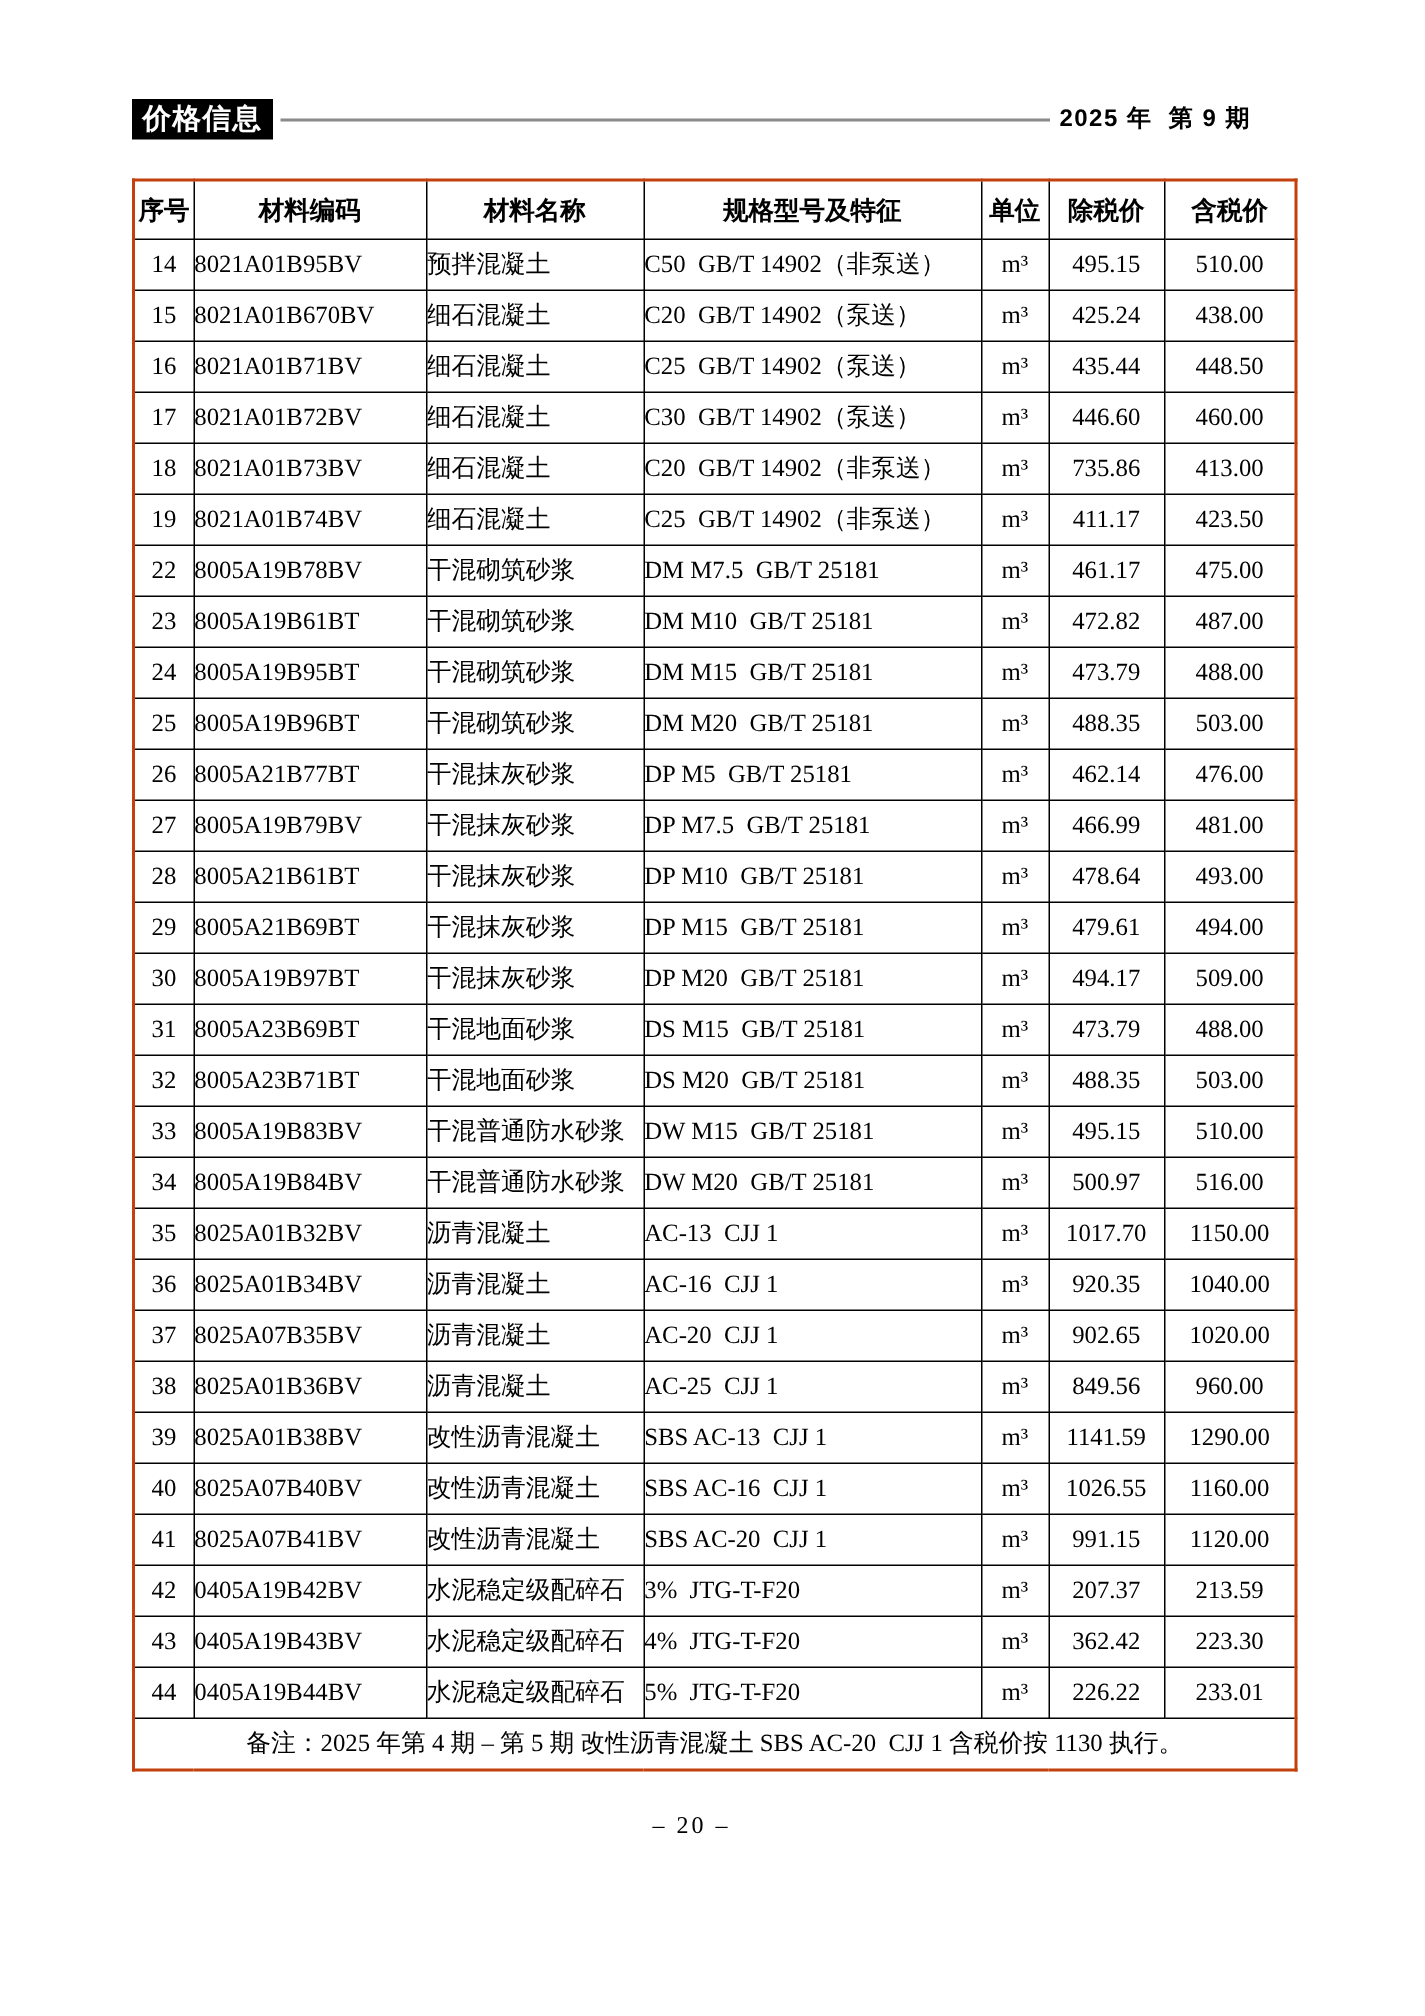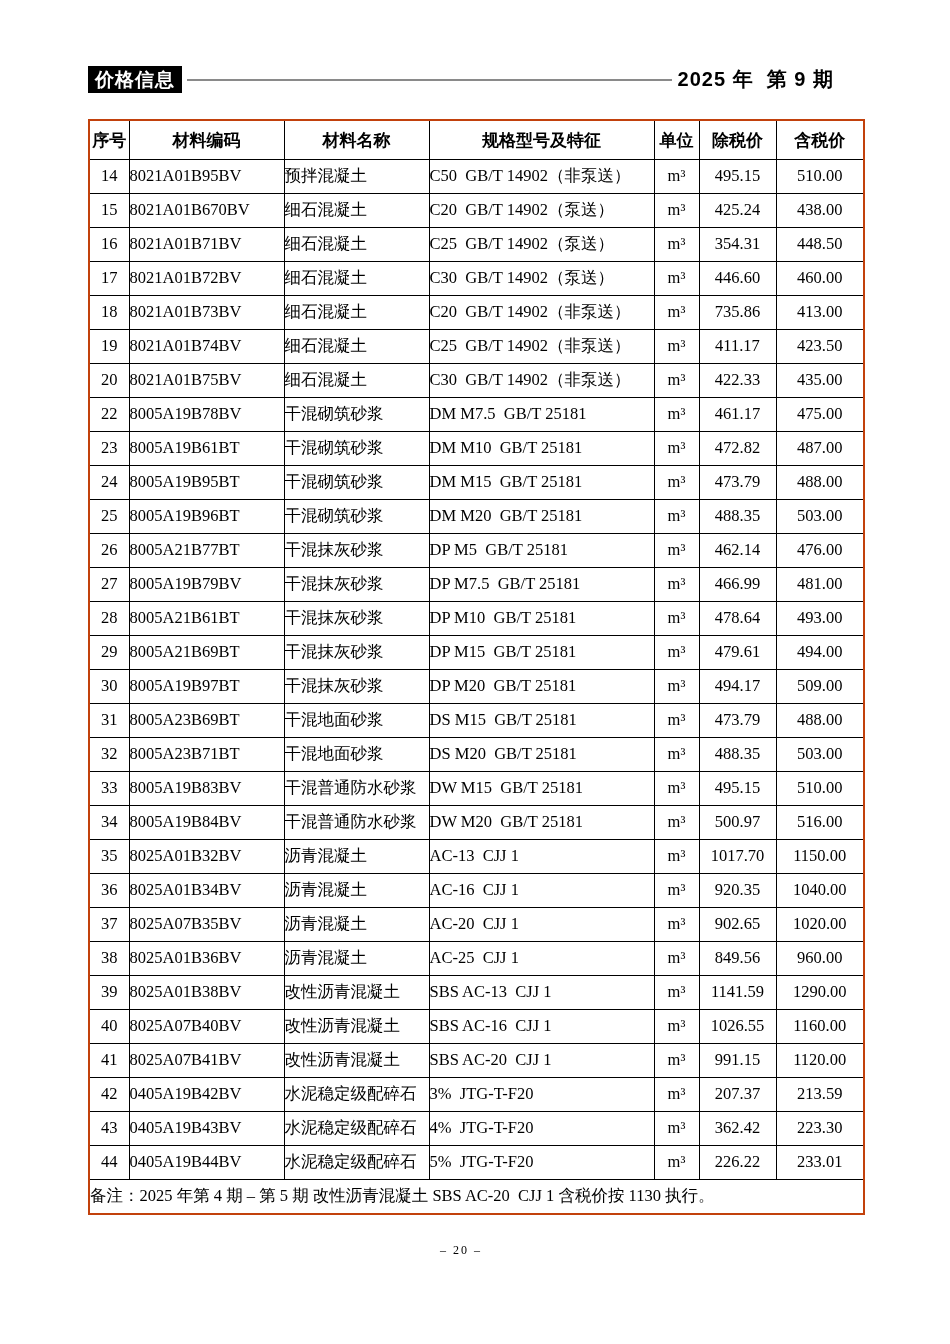--- a/index.html
+++ b/index.html
@@ -36,21 +36,21 @@
   .rule{
     flex:1 1 auto;
     height:0;
     border-top:2px solid #8a8a8a;
     margin:0 6px 0 5px;
   }
   .issue{
     flex:0 0 auto;
     font-family:"Liberation Sans","DejaVu Sans",sans-serif;
     font-weight:700;
-    font-size:20px;
+    font-size:16px;
     letter-spacing:1px;
     white-space:pre;
   }
   
   table.price{
     border-collapse:collapse;
     table-layout:fixed;
     width:775px;
     margin-top:26px;
     border:2px solid #c2410c;
@@ -71,30 +71,30 @@
   }
   table.price td{
     font-size:16.5px;
     height:33px;
     white-space:pre;
     line-height:1;
   }
   td.c0,td.c4,td.c5,td.c6{text-align:center;}
   td.c1,td.c2,td.c3{text-align:left;padding-left:7px;}
   td.note-cell{
-    text-align:left;
+    text-align:center;
     padding-left:9px;
     font-size:16.5px;
     height:34px;
     margin-left:27px;
   }
   .pagenum{
     margin-top:28px;
     text-align:center;
-    font-size:12px;
+    font-size:16px;
     letter-spacing:2px;
     white-space:pre;
   }
 </style>
 </head>
 <body>
 
 <div class="page">
 
   <div class="hdr">
@@ -142,21 +142,21 @@
           <td class="c4">m³</td>
           <td class="c5">425.24</td>
           <td class="c6">438.00</td>
         </tr>
         <tr>
           <td class="c0">16</td>
           <td class="c1">8021A01B71BV</td>
           <td class="c2">细石混凝土</td>
           <td class="c3">C25  GB/T 14902（泵送）</td>
           <td class="c4">m³</td>
-          <td class="c5">354.31</td>
+          <td class="c5">435.44</td>
           <td class="c6">448.50</td>
         </tr>
         <tr>
           <td class="c0">17</td>
           <td class="c1">8021A01B72BV</td>
           <td class="c2">细石混凝土</td>
           <td class="c3">C30  GB/T 14902（泵送）</td>
           <td class="c4">m³</td>
           <td class="c5">446.60</td>
           <td class="c6">460.00</td>
@@ -171,29 +171,20 @@
           <td class="c6">413.00</td>
         </tr>
         <tr>
           <td class="c0">19</td>
           <td class="c1">8021A01B74BV</td>
           <td class="c2">细石混凝土</td>
           <td class="c3">C25  GB/T 14902（非泵送）</td>
           <td class="c4">m³</td>
           <td class="c5">411.17</td>
           <td class="c6">423.50</td>
-        </tr>
-        <tr>
-          <td class="c0">20</td>
-          <td class="c1">8021A01B75BV</td>
-          <td class="c2">细石混凝土</td>
-          <td class="c3">C30  GB/T 14902（非泵送）</td>
-          <td class="c4">m³</td>
-          <td class="c5">422.33</td>
-          <td class="c6">435.00</td>
         </tr>
         <tr>
           <td class="c0">22</td>
           <td class="c1">8005A19B78BV</td>
           <td class="c2">干混砌筑砂浆</td>
           <td class="c3">DM M7.5  GB/T 25181</td>
           <td class="c4">m³</td>
           <td class="c5">461.17</td>
           <td class="c6">475.00</td>
         </tr>

